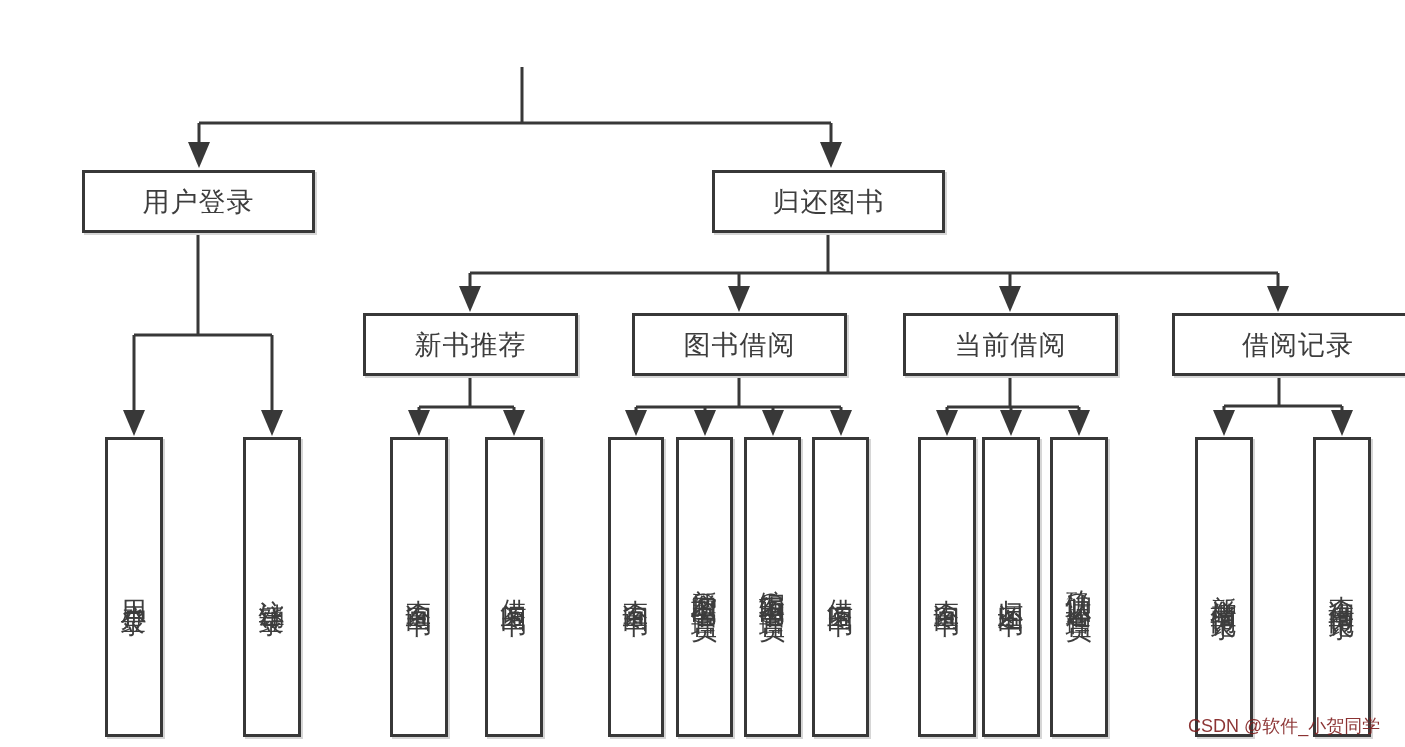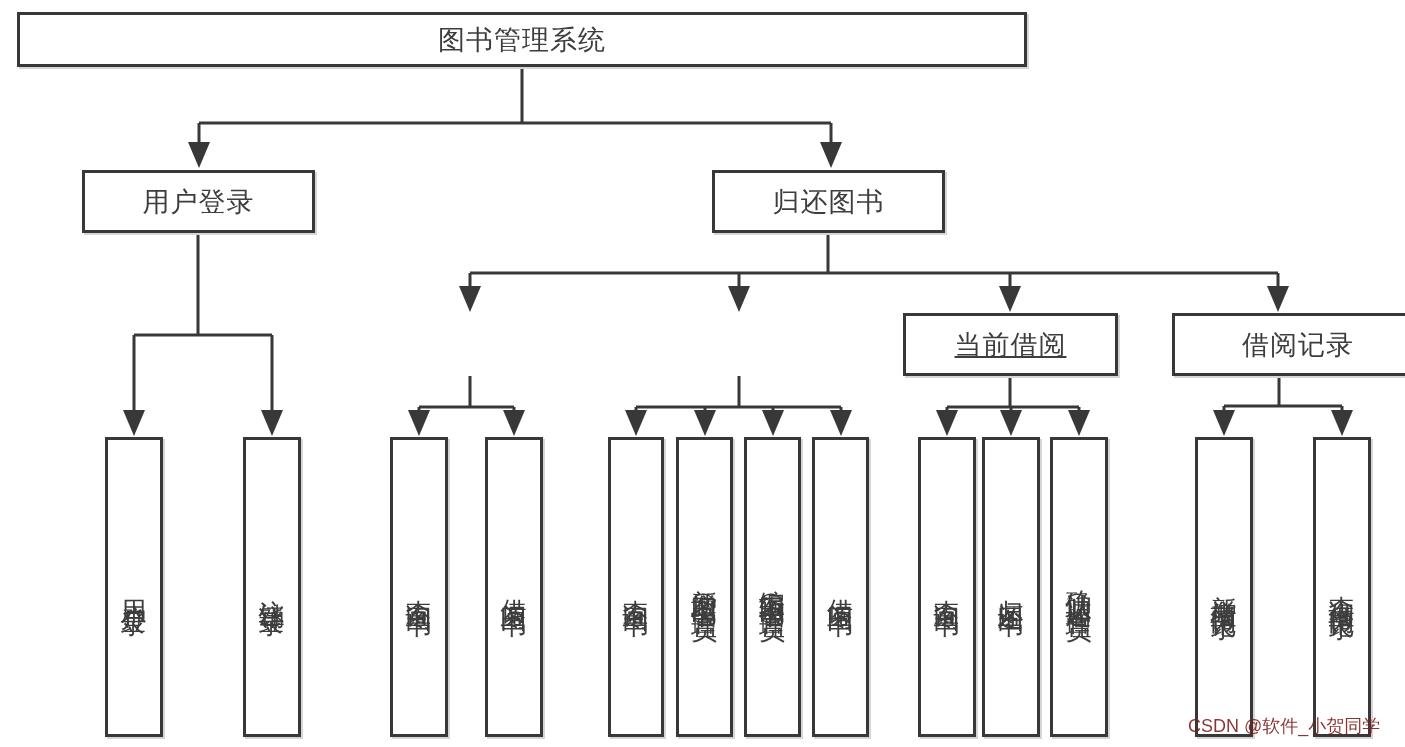--- a/index.html
+++ b/index.html
@@ -105,26 +105,27 @@
       <polygon class="tri" points="762,410 784,410 773,436"></polygon>
       <polygon class="tri" points="830,410 852,410 841,436"></polygon>
       <polygon class="tri" points="936,410 958,410 947,436"></polygon>
       <polygon class="tri" points="1000,410 1022,410 1011,436"></polygon>
       <polygon class="tri" points="1068,410 1090,410 1079,436"></polygon>
       <polygon class="tri" points="1213,410 1235,410 1224,436"></polygon>
       <polygon class="tri" points="1331,410 1353,410 1342,436"></polygon>
     </g>
   </svg>
 
-  <div class="node h-node" style="left:17px; top:12px; width:1010px; height:55px;">图书管理系统</div>
 
   <div class="node h-node" style="left:82px; top:170px; width:233px; height:63px;">用户登录</div>
   <div class="node h-node" style="left:712px; top:170px; width:233px; height:63px;">归还图书</div>
 
-  <div class="node h-node" style="left:903px; top:313px; width:215px; height:63px;text-decoration:underline;">当前借阅</div>
+  <div class="node h-node" style="left:363px; top:313px; width:215px; height:63px;">新书推荐</div>
+  <div class="node h-node" style="left:632px; top:313px; width:215px; height:63px;">图书借阅</div>
+  <div class="node h-node" style="left:903px; top:313px; width:215px; height:63px;">当前借阅</div>
   <div class="node h-node" style="left:1172px; top:313px; width:252px; height:63px;">借阅记录</div>
 
   <div class="node v-node" style="left:105px;">用户登录</div>
   <div class="node v-node" style="left:243px;">注销登录</div>
 
   <div class="node v-node" style="left:390px;">查询图书</div>
   <div class="node v-node" style="left:485px;">借阅图书</div>
 
   <div class="node v-node" style="left:608px; width:56px;">查询图书</div>
   <div class="node v-node" style="left:676px; width:57px;">新增图书（管理员）</div>

